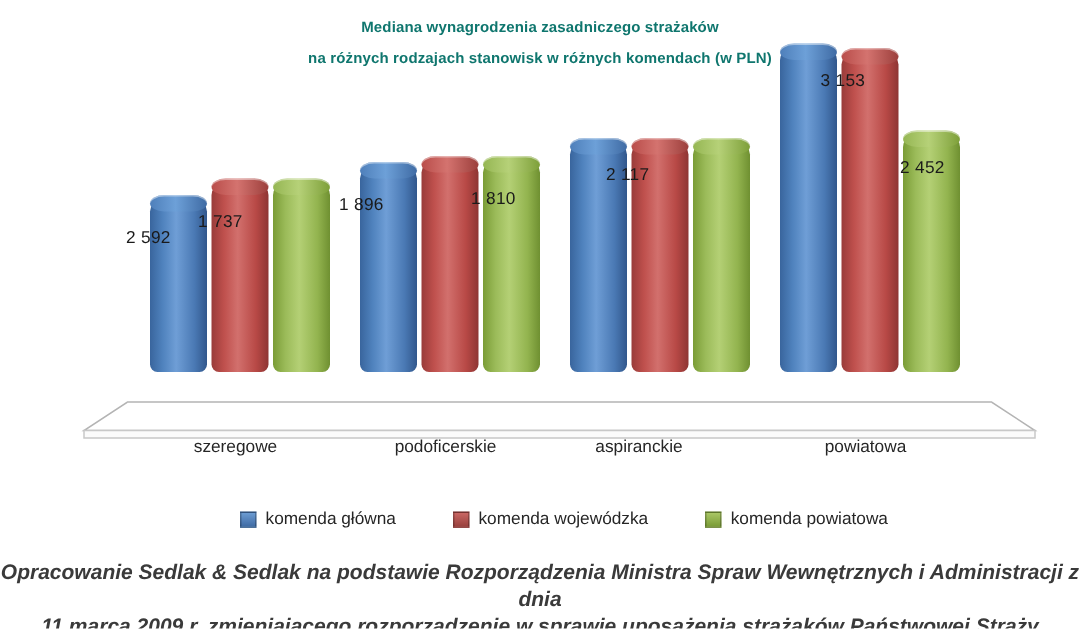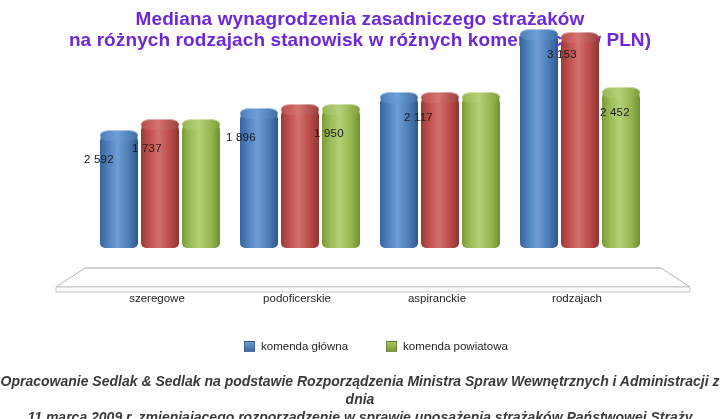--- a/index.html
+++ b/index.html
@@ -9,23 +9,23 @@
     font-family:"Liberation Sans", sans-serif;
     overflow:hidden;
     position:relative;
   }
 
   
   .title{
     position:absolute;
     left:0;right:0;top:8px;
     text-align:center;
-    color:#6d28d9;
+    color:#0f766e;
     font-weight:bold;
-    font-size:19px;
+    font-size:10px;
     line-height:21px;
     letter-spacing:0.1px;
   }
   .title .l2{display:block;}
 
   
   .plot{
     position:absolute;
     left:0;top:55px;
     width:720px;height:250px;
@@ -218,40 +218,44 @@
           <div class="cap"></div>
           <div class="shade"></div>
         </div>
     </div>
 
   </div>
 
   <div class="vlabel" style="left:84px;  top:98px;">2 592</div>
   <div class="vlabel" style="left:132px; top:87px;">1 737</div>
   <div class="vlabel" style="left:226px; top:76px;">1 896</div>
-  <div class="vlabel" style="left:314px; top:72px;">1 950</div>
+  <div class="vlabel" style="left:314px; top:72px;">1 810</div>
   <div class="vlabel" style="left:404px; top:56px;">2 117</div>
   <div class="vlabel" style="left:518px; top:-7px;margin-left:29px;">3 153</div>
   <div class="vlabel" style="left:600px; top:51px;">2 452</div>
 
 </div>
 
 <div class="catlabels">
   <div class="cat" style="left:92px;  width:130px;">szeregowe</div>
   <div class="cat" style="left:232px; width:130px;text-align:center;">podoficerskie</div>
-  <div class="cat" style="left:372px; width:130px;">aspiranckie</div>
-  <div class="cat" style="left:512px; width:130px;">rodzajach</div>
+  <div class="cat" style="left:361px; width:130px;">aspiranckie</div>
+  <div class="cat" style="left:512px; width:130px;">powiatowa</div>
 </div>
 
 <div class="legend">
   <div class="legend-item">
     <span class="swatch sw-blue"></span>
     <span class="legend-label">komenda główna</span>
   </div>
   <div class="legend-item">
+    <span class="swatch sw-red"></span>
+    <span class="legend-label">komenda wojewódzka</span>
+  </div>
+  <div class="legend-item">
     <span class="swatch sw-green"></span>
     <span class="legend-label">komenda powiatowa</span>
   </div>
 </div>
 
 <div class="footer">
   <span>Opracowanie Sedlak &amp; Sedlak na podstawie Rozporządzenia Ministra Spraw Wewnętrznych  i Administracji  z dnia</span>
   <span>11 marca 2009 r. zmieniającego  rozporządzenie  w sprawie  uposażenia strażaków Państwowej Straży Pożarnej</span>
 </div>
 

